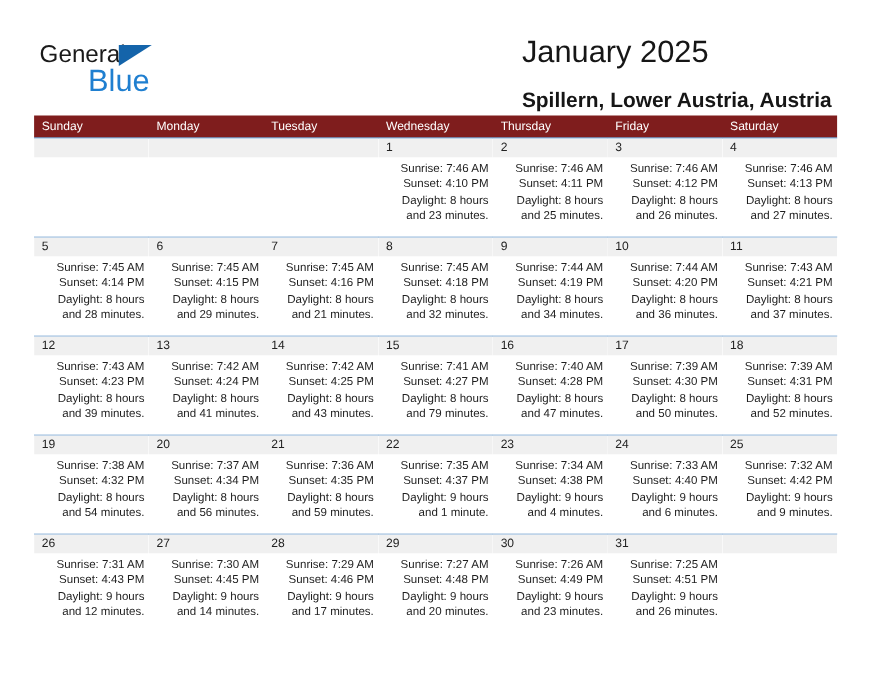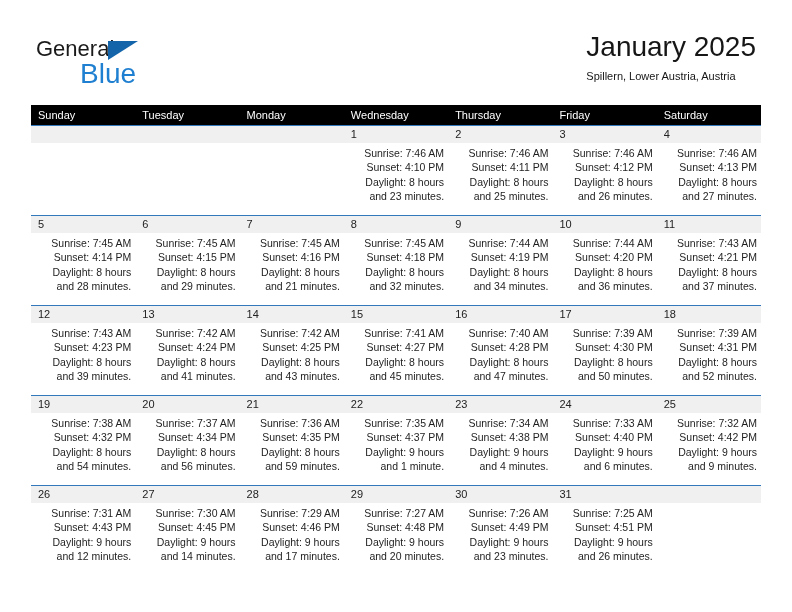--- a/index.html
+++ b/index.html
@@ -69,37 +69,38 @@
     top: 30px;
     text-align: left;
   }
   .cal-title {
     font-size: 28px;
     color: #161616;
     line-height: 34px;
     white-space: nowrap;
   }
   .cal-location {
-    font-size: 11px;
+    font-size: 19px;
     color: #161616;
     line-height: 20px;
-    margin-top: 2px;
+    margin-top: 18px;
     white-space: nowrap;
+    font-weight: bold;
   }
 
   
   .calendar {
     position: absolute;
     left: 31px;
     top: 105px;
     width: 730px;
   }
   .dow-row {
     display: flex;
-    background: #000000;
+    background: #7f1d1d;
     height: 20px;
   }
   .dow-cell {
     flex: 1 1 0;
     color: #ffffff;
     font-size: 11px;
     line-height: 20px;
     padding-left: 7px;
     box-sizing: border-box;
     white-space: nowrap;
@@ -160,22 +161,22 @@
       <div class="cal-title">January 2025</div>
       <div class="cal-location">Spillern, Lower Austria, Austria</div>
     </div>
 
   </div>
 
   <div class="calendar">
 
     <div class="dow-row">
       <div class="dow-cell">Sunday</div>
+      <div class="dow-cell">Monday</div>
       <div class="dow-cell">Tuesday</div>
-      <div class="dow-cell">Monday</div>
       <div class="dow-cell">Wednesday</div>
       <div class="dow-cell">Thursday</div>
       <div class="dow-cell">Friday</div>
       <div class="dow-cell">Saturday</div>
     </div>
 
     <div class="week">
       <div class="daycell empty">
         <span class="daynum"></span>
         <div class="info">
@@ -334,21 +335,21 @@
           <div>Daylight: 8 hours</div>
           <div>and 43 minutes.</div>
         </div>
       </div>
       <div class="daycell">
         <span class="daynum">15</span>
         <div class="info">
           <div>Sunrise: 7:41 AM</div>
           <div>Sunset: 4:27 PM</div>
           <div>Daylight: 8 hours</div>
-          <div>and 45 minutes.</div>
+          <div>and 79 minutes.</div>
         </div>
       </div>
       <div class="daycell">
         <span class="daynum">16</span>
         <div class="info">
           <div>Sunrise: 7:40 AM</div>
           <div>Sunset: 4:28 PM</div>
           <div>Daylight: 8 hours</div>
           <div>and 47 minutes.</div>
         </div>

